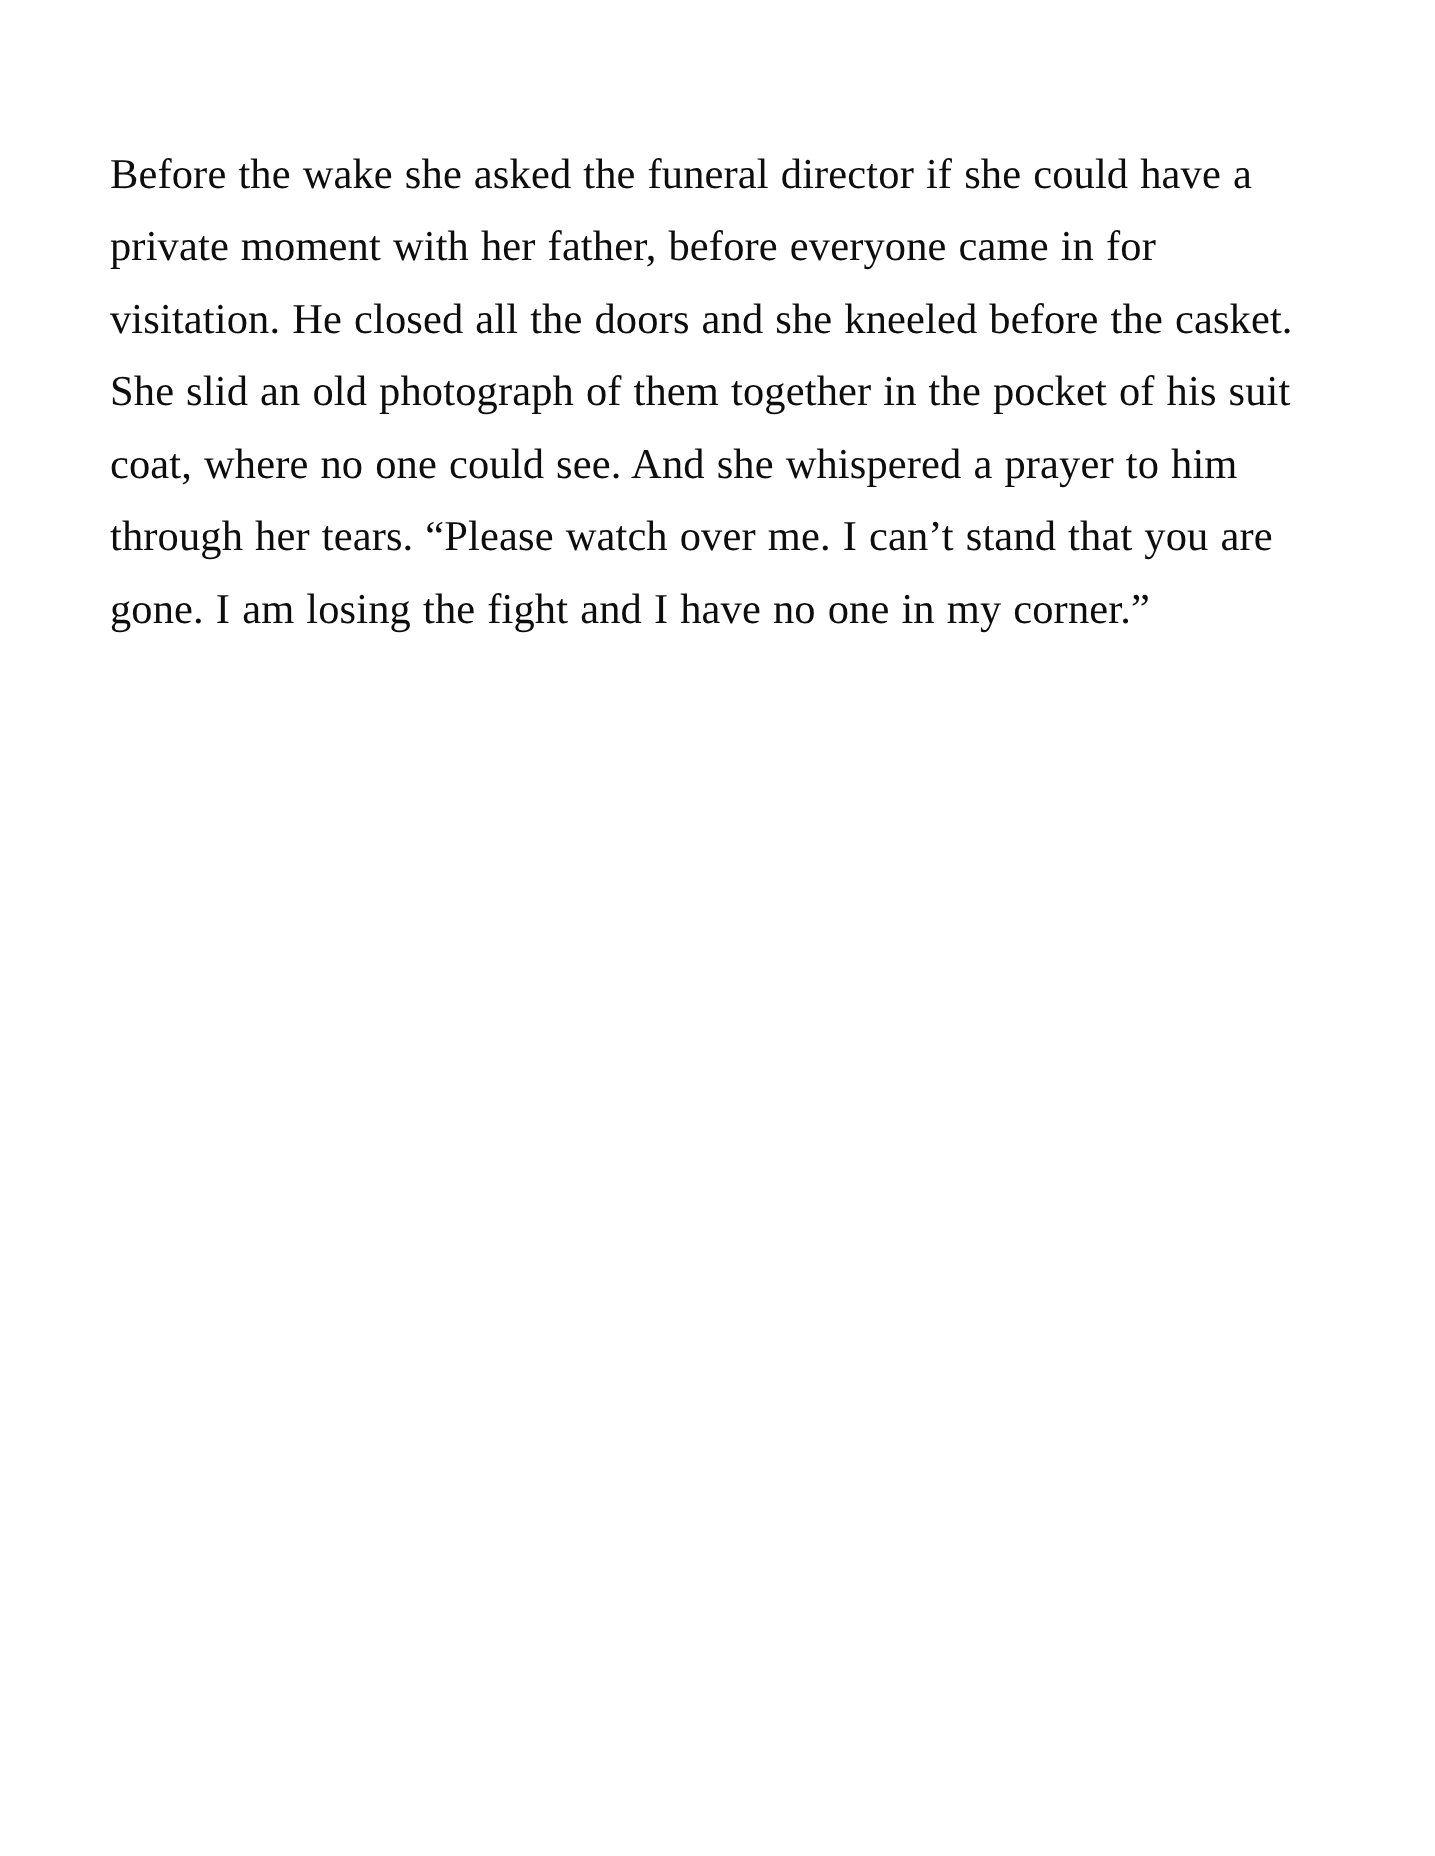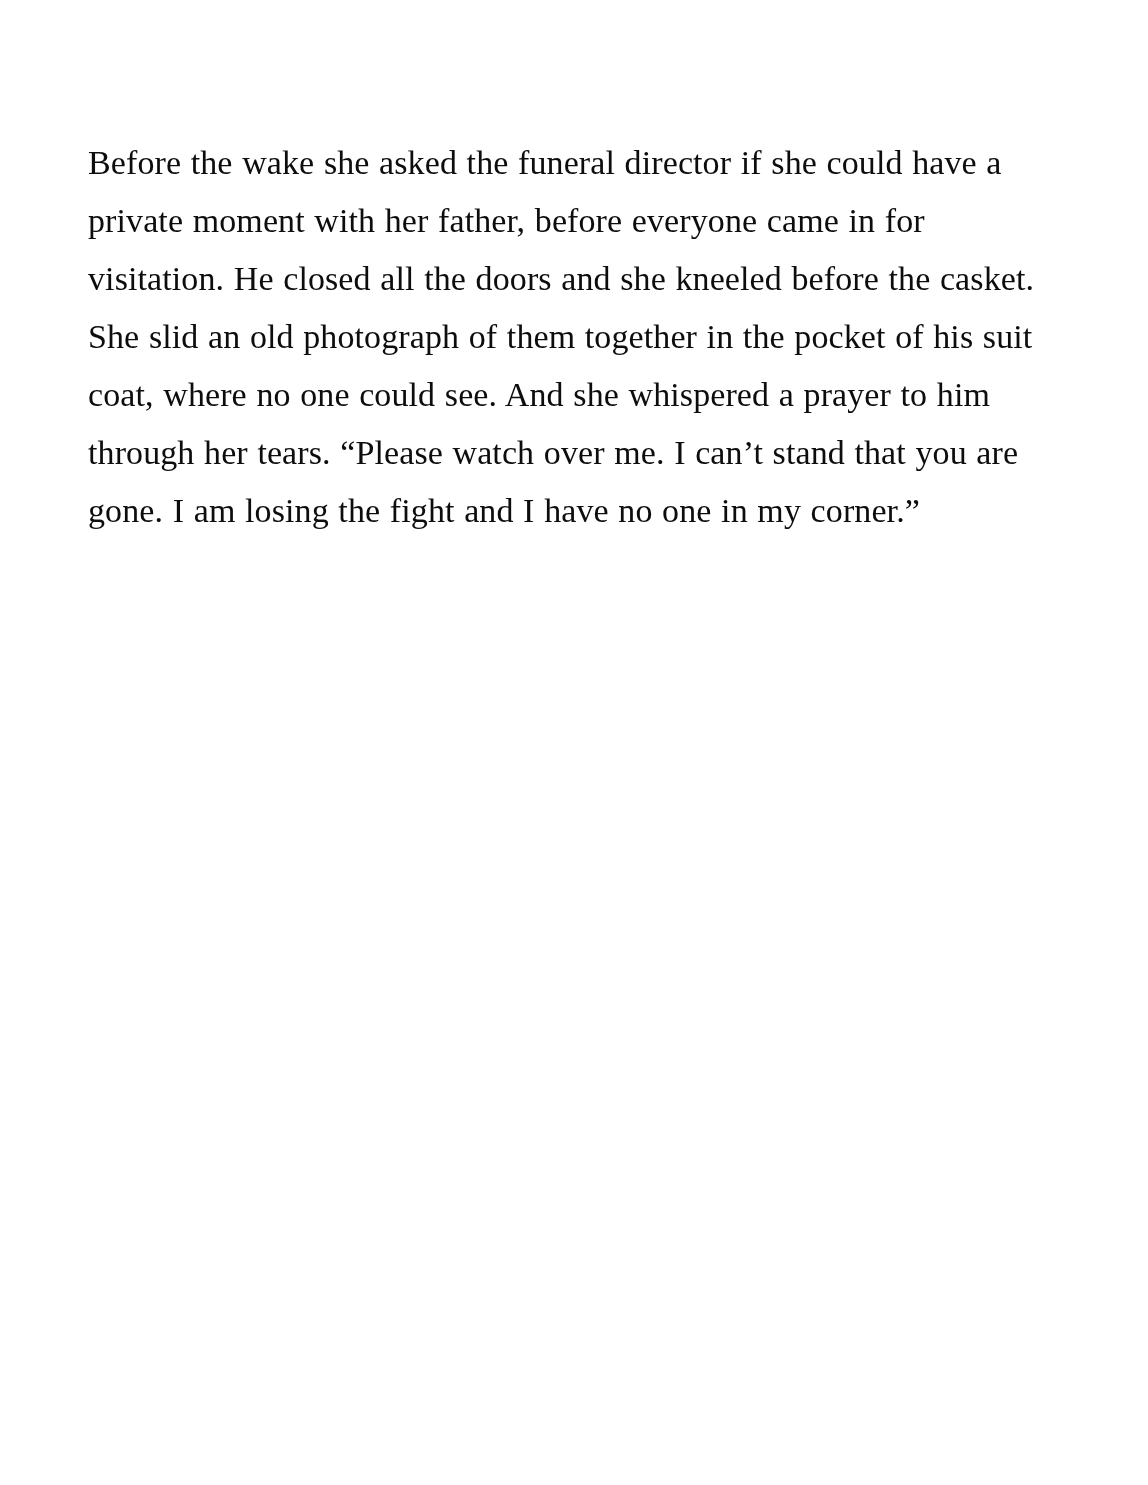--- a/index.html
+++ b/index.html
@@ -17,21 +17,21 @@
   .page {
     position: relative;
     width: 1148px;
     height: 1485px;
     background: #ffffff;
     box-sizing: border-box;
   }
   .text-block {
     position: absolute;
     left: 88px;
-    top: 134px;
+    top: 111px;
     width: 975px;
     font-family: Liberation Serif, serif;
   }
   .body-paragraph {
     margin: 0;
     font-size: 34px;
     line-height: 58px;
     text-align: left;
     letter-spacing: 0.1px;
     word-spacing: 1px;

